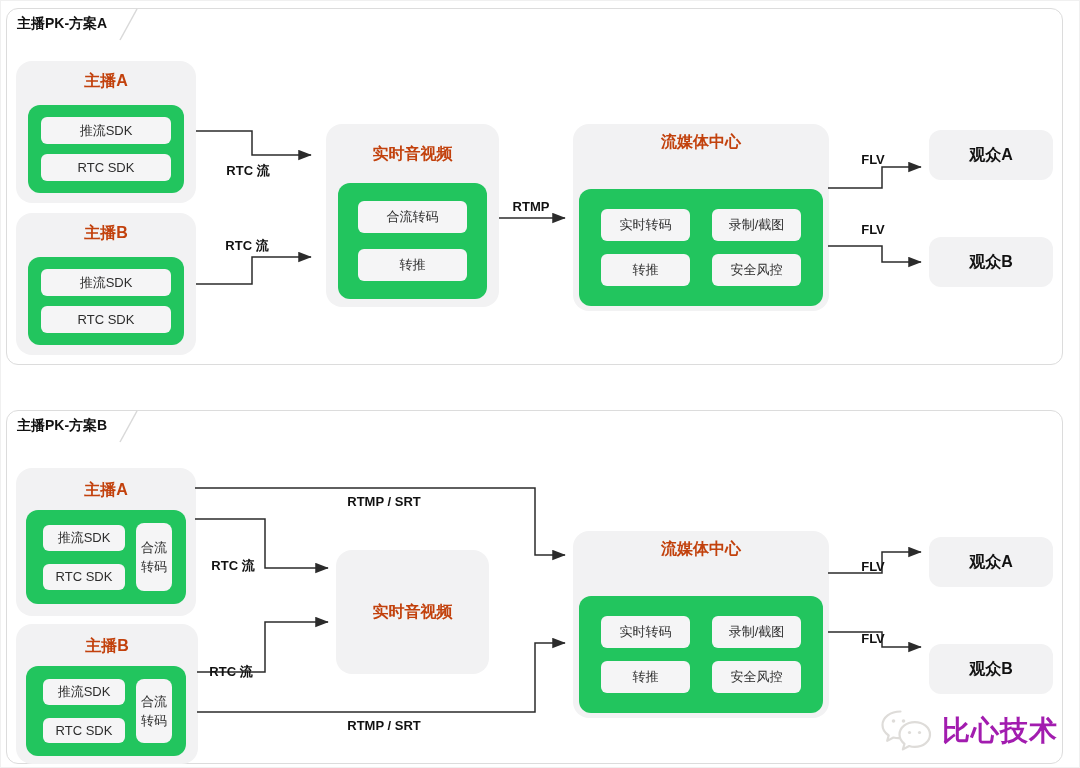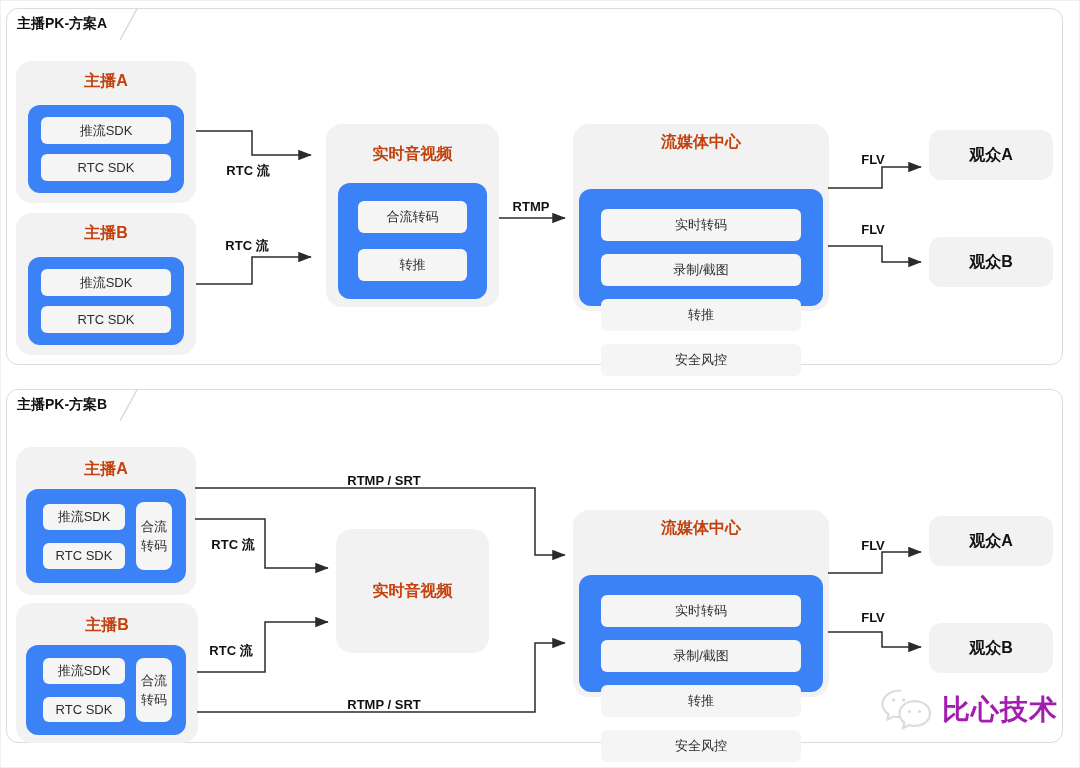--- a/index.html
+++ b/index.html
@@ -13,21 +13,21 @@
     border:1.5px solid #dcdcdc; border-radius:12px; box-sizing:border-box;
   }
   .tab-slant { position:absolute; left:110px; top:-1px; }
   .tab-slant path { fill:none; stroke:#d9d9d9; stroke-width:1.5; }
   .tab-label {
     position:absolute; left:10px; top:6px; font-size:14px; font-weight:bold; color:#111;
     white-space:nowrap;
   }
   .gbox { position:absolute; background:#f2f2f3; border-radius:16px; }
   .gbox-title { text-align:center; font-weight:bold; font-size:16px; color:#c2410c; }
-  .inner { position:absolute; background:#3b82f6; border-radius:12px; box-sizing:border-box; }
+  .inner { position:absolute; background:#22c55e; border-radius:12px; box-sizing:border-box; }
   .pill {
     background:#f5f5f6; border-radius:6px; display:flex; align-items:center; justify-content:center;
     font-size:13px; color:#2d2d2d; white-space:nowrap;
   }
   
   .anchor { width:180px; height:142px; }
   .anchor .gbox-title { margin-top:10px; }
   .inner-a {
     left:12px; top:44px; width:156px; height:88px;
     display:flex; flex-direction:column; justify-content:center; gap:10px; padding:0 13px;
@@ -53,21 +53,21 @@
     display:flex; flex-direction:column; justify-content:center; gap:16px; padding:0 20px;
   }
   .inner-rtc .pill { height:32px; }
   
   .rtc-b-box { width:153px; height:124px; display:flex; align-items:center; justify-content:center; }
   
   .media-box { width:256px; height:187px; }
   .media-box .gbox-title { margin-top:8px; }
   .inner-media {
     left:6px; top:65px; width:244px; height:117px;
-    display:grid; grid-template-columns:1fr; column-gap:22px; row-gap:13px; padding:20px 22px;
+    display:grid; grid-template-columns:1fr 1fr; column-gap:22px; row-gap:13px; padding:20px 22px;
   }
   .inner-media .pill { height:32px; }
   
   .viewer {
     position:absolute; width:124px; height:50px; background:#f2f2f3; border-radius:12px;
     display:flex; align-items:center; justify-content:center; font-weight:bold; font-size:16px; color:#111;
   }
   
   .connectors { position:absolute; left:0; top:0; z-index:4; pointer-events:none; }
   .conn { fill:none; stroke:#2b2b2b; stroke-width:1.5; }
@@ -131,21 +131,21 @@
     <div class="viewer" style="left:922px; top:121px;">观众A</div>
     <div class="viewer" style="left:922px; top:228px;">观众B</div>
 
     <div class="elabel" style="left:241px; top:162px;">RTC 流</div>
     <div class="elabel" style="left:240px; top:237px;">RTC 流</div>
     <div class="elabel" style="left:524px; top:197px;">RTMP</div>
     <div class="elabel" style="left:866px; top:150px;">FLV</div>
     <div class="elabel" style="left:866px; top:220px;">FLV</div>
   </section>
 
-  <section class="panel" style="top:389px; height:354px;">
+  <section class="panel" style="top:410px; height:354px;">
     <svg class="tab-slant" width="24" height="34">
       <path d="M3,32 L20,1"></path>
     </svg>
     <div class="tab-label">主播PK-方案B</div>
 
     <div class="gbox anchor-b" style="left:9px; top:57px; width:180px; height:148px;">
       <div class="gbox-title">主播A</div>
       <div class="inner inner-b" style="width:160px; height:94px;">
         <div class="col">
           <div class="pill pill-sm">推流SDK</div>

